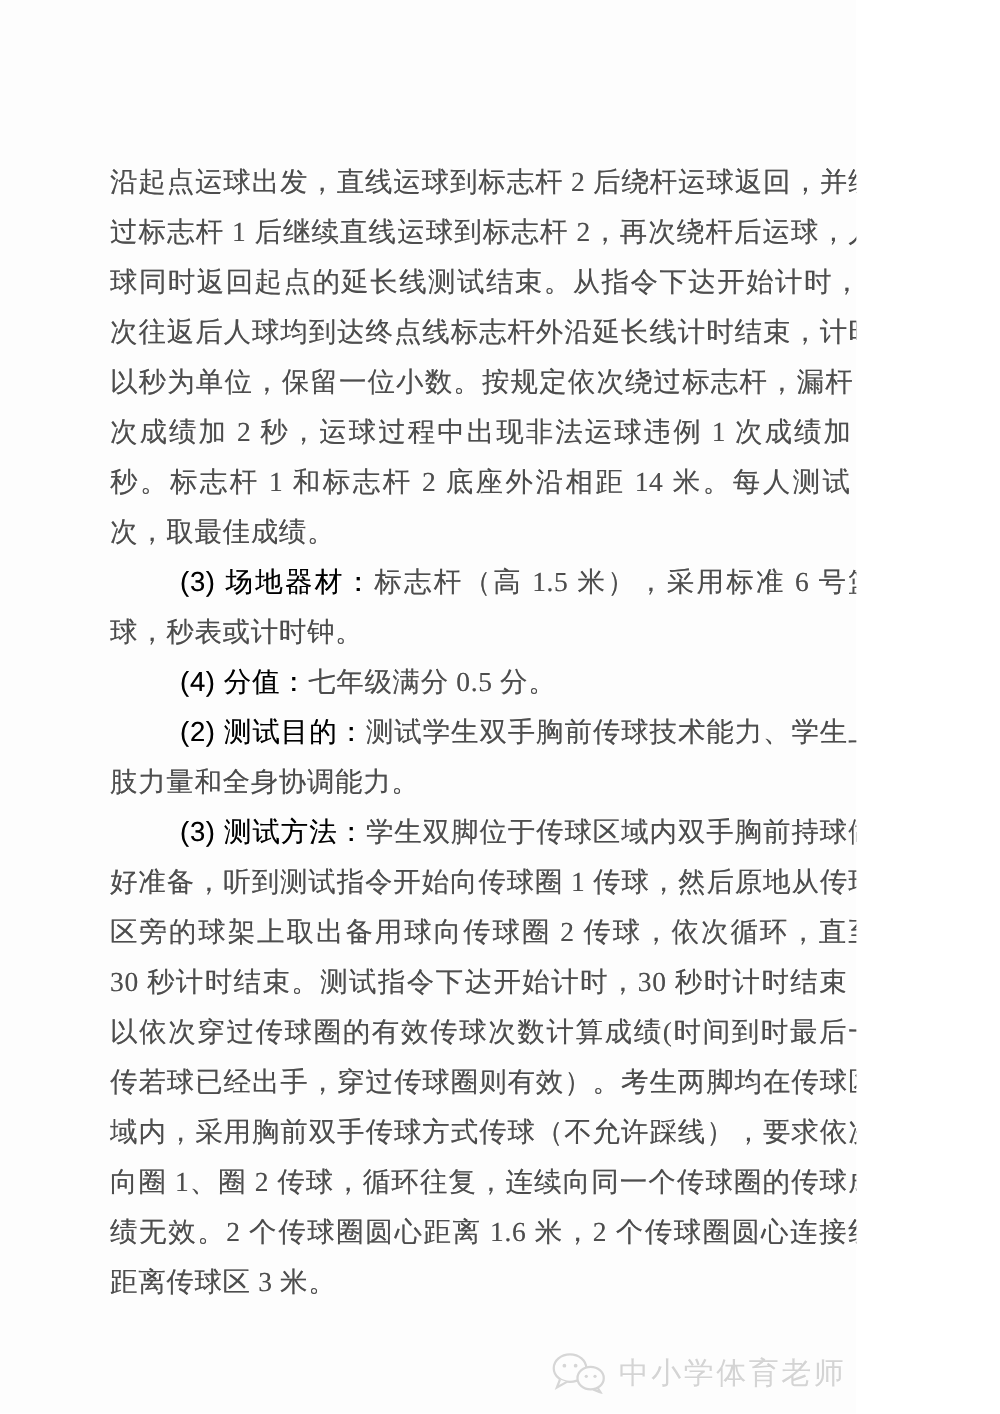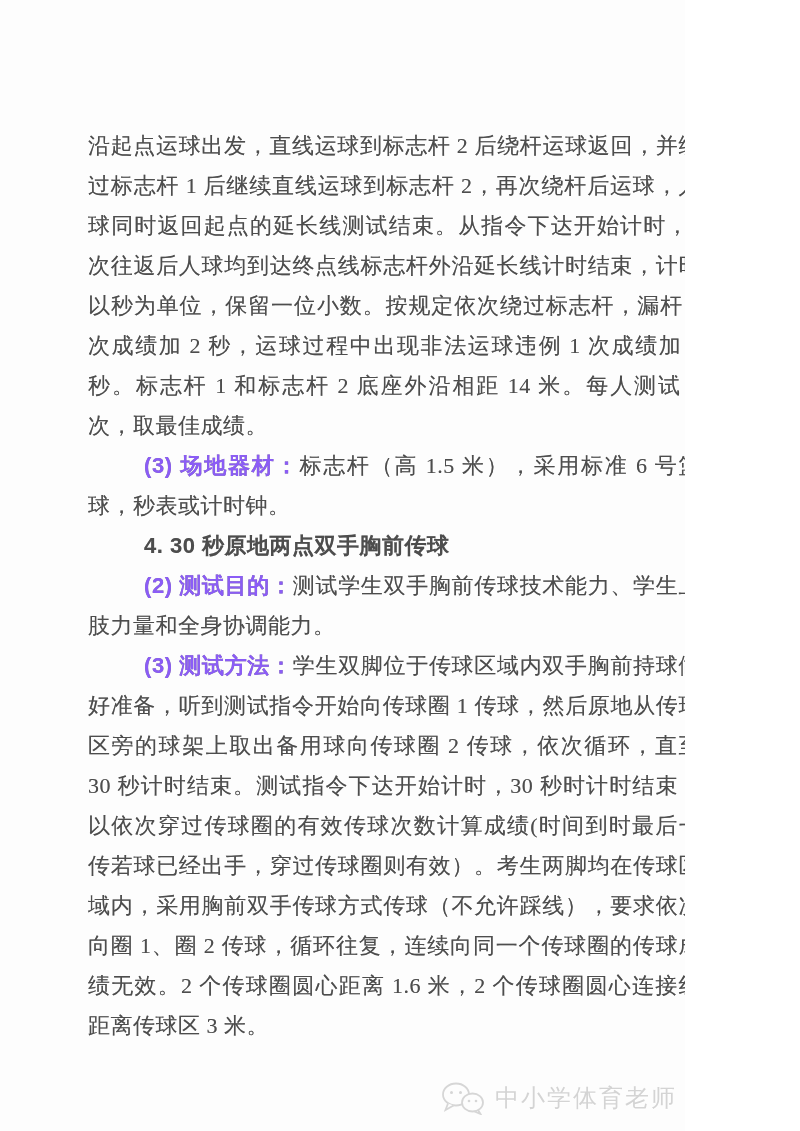--- a/index.html
+++ b/index.html
@@ -22,22 +22,22 @@
     font-size: 22px;
     line-height: 40px;
     letter-spacing: 0.5px;
     color: #4d4d4d;
     text-align: justify;
     text-shadow: 0 0 0.5px rgba(90,90,90,0.55);
   }
   .content p.indent { text-indent: 2.55em; }
   .para-label {
     font-family: "Liberation Sans", sans-serif;
-    font-weight: 700;
-    color: #8b5cf6;
+    font-weight: 400;
+    color: #000000;
     text-shadow: 0 0 0.5px rgba(45,45,45,0.6);
   }
   .heading {
     margin: 0;
     padding-left: 56px;
     font-family: "Liberation Sans", sans-serif;
     font-weight: 700;
     font-size: 23px;
     line-height: 40px;
     letter-spacing: 0.5px;
@@ -65,22 +65,22 @@
 </head>
 <body>
 
 <div class="page">
   <div class="content">
 
     <p>沿起点运球出发，直线运球到标志杆 2 后绕杆运球返回，并绕过标志杆 1 后继续直线运球到标志杆 2，再次绕杆后运球，人球同时返回起点的延长线测试结束。从指令下达开始计时，2 次往返后人球均到达终点线标志杆外沿延长线计时结束，计时以秒为单位，保留一位小数。按规定依次绕过标志杆，漏杆 1 次成绩加 2 秒，运球过程中出现非法运球违例 1 次成绩加 1 秒。标志杆 1 和标志杆 2 底座外沿相距 14 米。每人测试 2 次，取最佳成绩。</p>
 
     <p class="indent"><span class="para-label">(3) 场地器材：</span><span>标志杆（高 1.5 米），采用标准 6 号篮球，秒表或计时钟。</span></p>
 
+    <p class="indent"><span class="para-label">(4) 分值：</span><span>七年级满分 0.5 分。</span></p>
 
-    <p class="heading">4. 30 秒原地两点双手胸前传球</p>
 
     <p class="indent"><span class="para-label">(2) 测试目的：</span><span>测试学生双手胸前传球技术能力、学生上肢力量和全身协调能力。</span></p>
 
     <p class="indent"><span class="para-label">(3) 测试方法：</span><span>学生双脚位于传球区域内双手胸前持球做好准备，听到测试指令开始向传球圈 1 传球，然后原地从传球区旁的球架上取出备用球向传球圈 2 传球，依次循环，直至 30 秒计时结束。测试指令下达开始计时，30 秒时计时结束，以依次穿过传球圈的有效传球次数计算成绩(时间到时最后一传若球已经出手，穿过传球圈则有效）。考生两脚均在传球区域内，采用胸前双手传球方式传球（不允许踩线），要求依次向圈 1、圈 2 传球，循环往复，连续向同一个传球圈的传球成绩无效。2 个传球圈圆心距离 1.6 米，2 个传球圈圆心连接线距离传球区 3 米。</span></p>
 
   </div>
 
   <div class="watermark">
     <span class="wm-icon">
       <svg width="46" height="34" viewBox="0 0 46 34" xmlns="http://www.w3.org/2000/svg">

